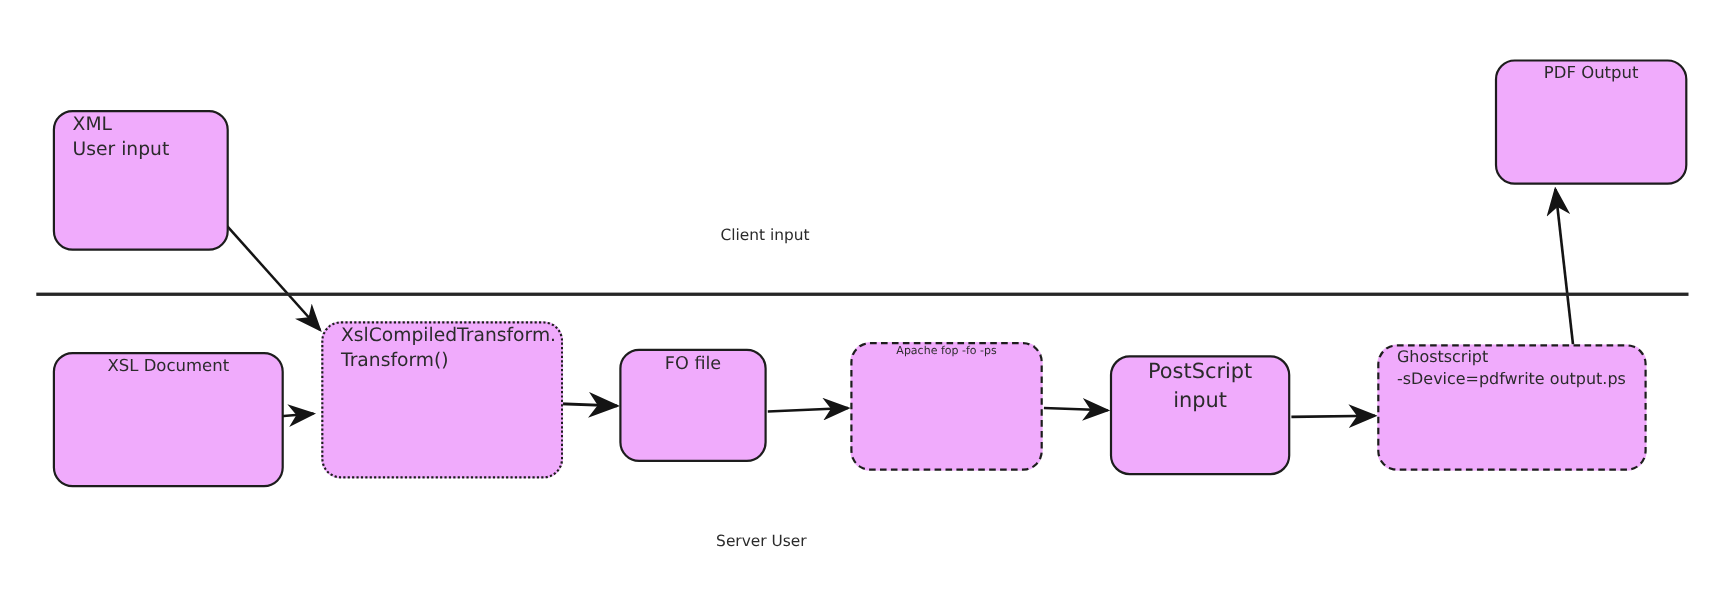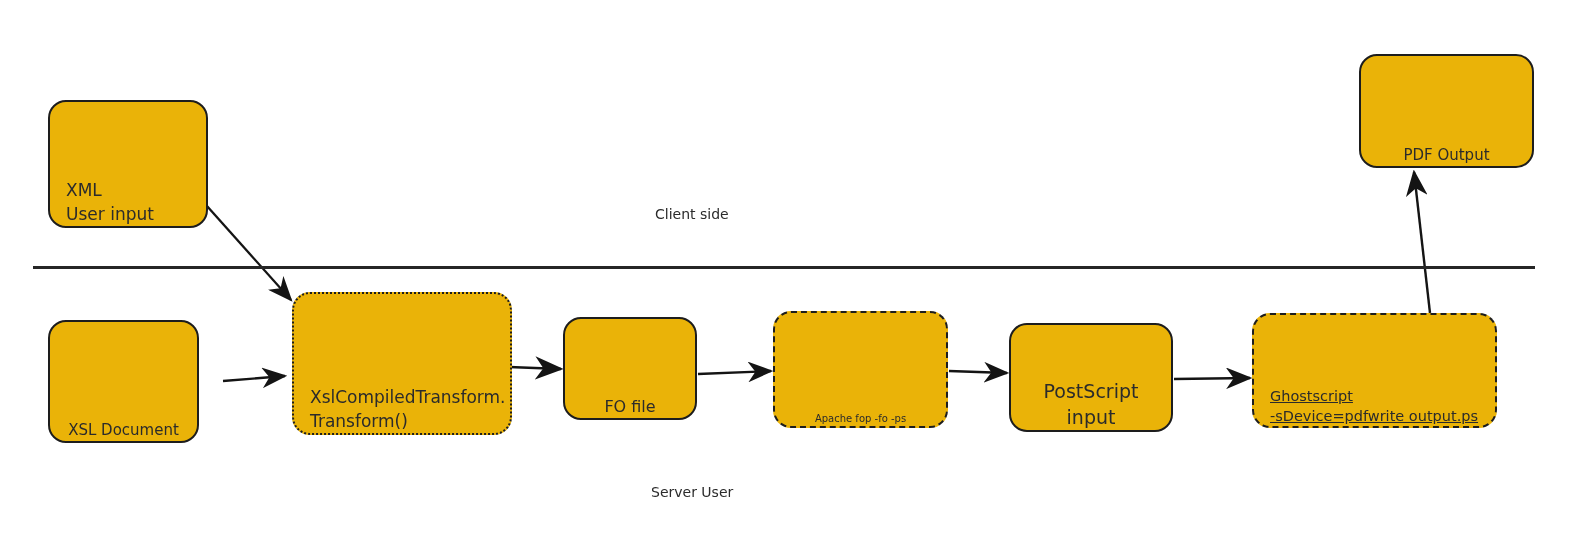--- a/index.html
+++ b/index.html
@@ -13,22 +13,22 @@
     width: 1571px;
     height: 537px;
     background: #ffffff;
     overflow: hidden;
     font-family: "DejaVu Sans", "Liberation Sans", sans-serif;
   }
   .node {
     position: absolute;
     box-sizing: border-box;
     display: flex;
-    align-items: flex-end;
-    background: #eab308;
+    align-items: flex-start;
+    background: #f0abfc;
     color: #2b2b2b;
     border-radius: 18px;
   }
   .node .label {
     width: 100%;
     white-space: pre-line;
     line-height: 1.38;
   }
   .node.solid {
     border: 2.2px solid #1d1d1d;
@@ -88,29 +88,29 @@
 
     <line x1="949" y1="371" x2="1007" y2="373" stroke="#141414" stroke-width="2.3" marker-end="url(#arrowhead)"></line>
 
     <line x1="1174" y1="379" x2="1250" y2="378" stroke="#141414" stroke-width="2.4" marker-end="url(#arrowhead)"></line>
 
     <line x1="1430" y1="313" x2="1414" y2="172" stroke="#141414" stroke-width="2.4" marker-end="url(#arrowhead)"></line>
   </svg>
 
   <div class="divider" style="left:33px; top:266px; width:1502px; height:3px;"></div>
 
-  <div class="zone-label" style="left:655px; top:206px; font-size:14px;">Client side</div>
+  <div class="zone-label" style="left:655px; top:206px; font-size:14px;">Client input</div>
   <div class="zone-label" style="left:651px; top:484px; font-size:14px;">Server User</div>
 
   <div class="node solid left" style="left:48px; top:100px; width:160px; height:128px;">
     <span class="label" style="font-size:17px;">XML
 User input</span>
   </div>
 
-  <div class="node solid center" style="left:48px; top:320px; width:151px; height:123px;">
+  <div class="node solid center" style="left:48px; top:320px; width:210px; height:123px;">
     <span class="label" style="font-size:15px;">XSL Document</span>
   </div>
 
   <div class="node dotted left" style="left:292px; top:292px; width:220px; height:143px;">
     <span class="label" style="font-size:17px;">XslCompiledTransform.
 Transform()</span>
   </div>
 
   <div class="node solid center" style="left:563px; top:317px; width:134px; height:103px;">
     <span class="label" style="font-size:16px;">FO file</span>
@@ -118,21 +118,21 @@
 
   <div class="node dashed center" style="left:773px; top:311px; width:175px; height:117px;">
     <span class="label" style="font-size:10px;">Apache fop -fo -ps</span>
   </div>
 
   <div class="node solid center" style="left:1009px; top:323px; width:164px; height:109px;">
     <span class="label" style="font-size:19px;">PostScript input</span>
   </div>
 
   <div class="node dashed left" style="left:1252px; top:313px; width:245px; height:115px;">
-    <span class="label" style="font-size:14.5px;text-decoration:underline;">Ghostscript
+    <span class="label" style="font-size:14.5px;">Ghostscript
 -sDevice=pdfwrite output.ps</span>
   </div>
 
   <div class="node solid center" style="left:1359px; top:54px; width:175px; height:114px;">
     <span class="label" style="font-size:15px;">PDF Output</span>
   </div>
 
 </div>
 
 </body></html>

